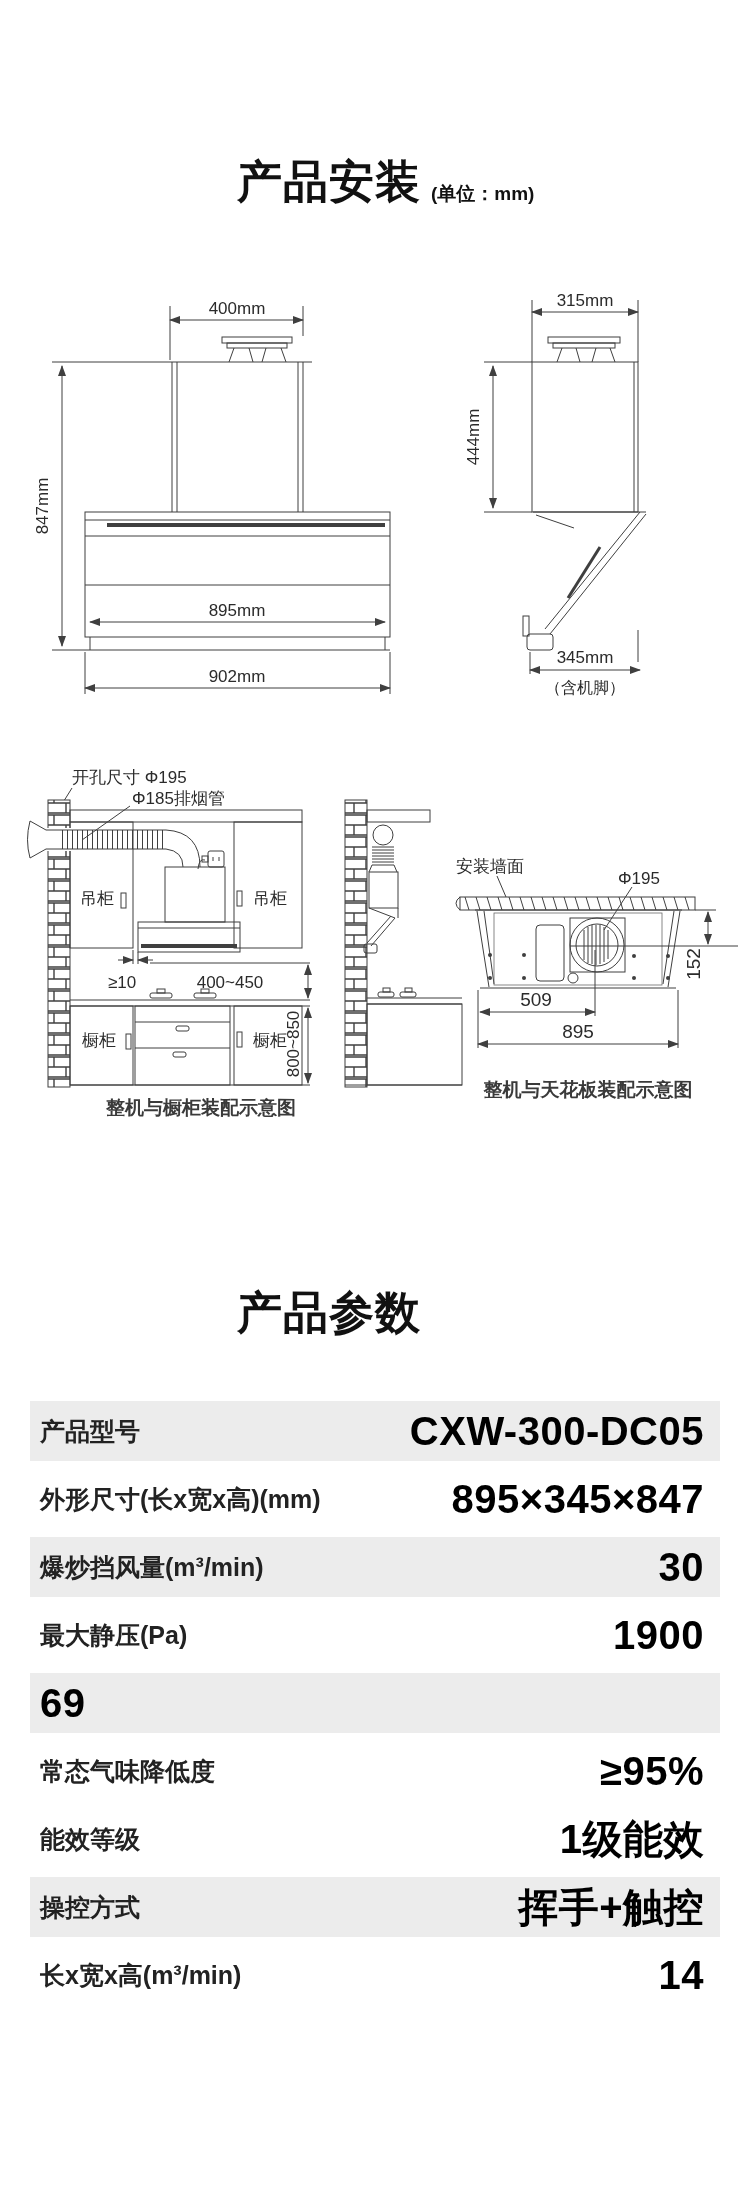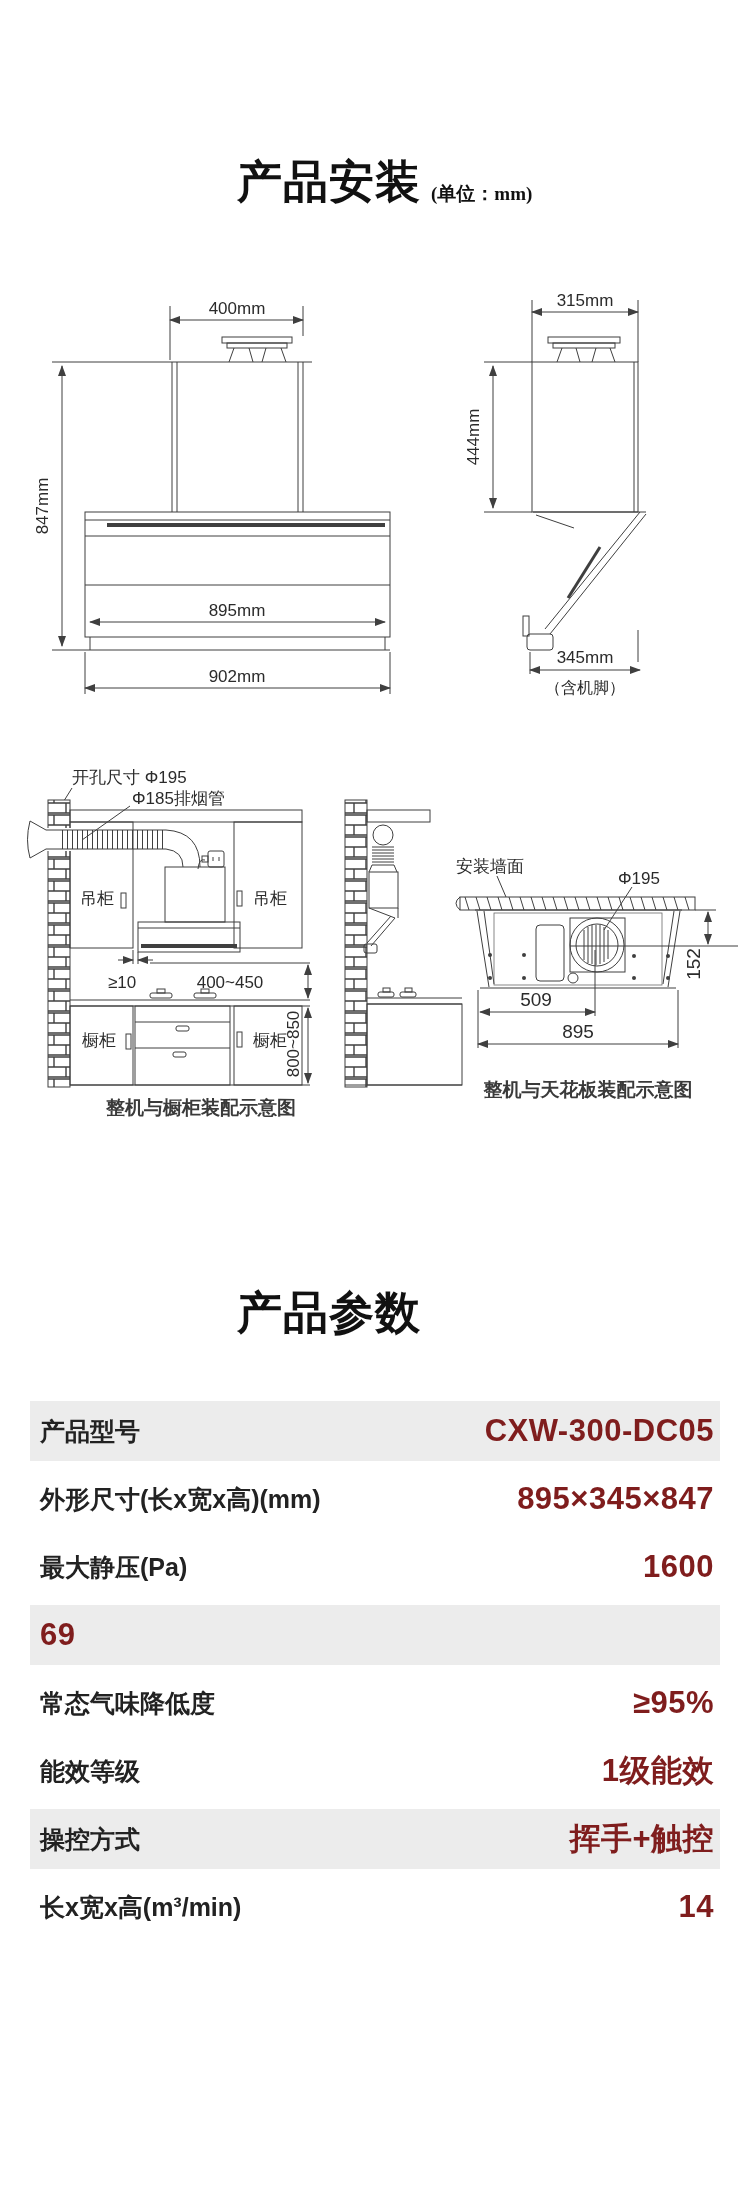--- a/index.html
+++ b/index.html
@@ -2,35 +2,35 @@
 <html><head>
 <meta charset="utf-8">
 <style>
   html,body{margin:0;padding:0;background:#fff;}
   .page{position:relative;width:750px;height:2199px;background:#fff;overflow:hidden;
         font-family:"Liberation Sans","DejaVu Sans",sans-serif;color:#1a1a1a;}
   .section-title{position:absolute;left:0;width:658px;text-align:center;
         font-size:45px;font-weight:700;color:#111;letter-spacing:1px;}
   .title-wrap{position:relative;display:inline-block;}
   .unit-note{position:absolute;left:100%;bottom:5px;margin-left:10px;
-        font-size:19px;font-weight:700;white-space:nowrap;color:#111;letter-spacing:0;font-family:Liberation Serif, serif;}
+        font-size:19px;font-weight:700;white-space:nowrap;color:#111;letter-spacing:0;}
   svg{position:absolute;left:0;top:0;}
   svg text{font-family:"Liberation Sans","DejaVu Sans",sans-serif;fill:#2b2b2b;}
   .dim{font-size:17px;}
   .dim2{font-size:19px;}
   .lbl{font-size:17px;}
   .cap{font-size:19px;font-weight:600;fill:#3a3a3a;}
   .note{font-size:16px;}
   
   .ptable{position:absolute;left:30px;top:1401px;width:690px;}
   .prow{height:60px;margin-bottom:8px;display:flex;align-items:center;
-        justify-content:space-between;padding:0 6px 0 10px;box-sizing:border-box;}
+        justify-content:space-between;padding:0 16px 0 10px;box-sizing:border-box;}
   .prow.gray{background:#ececec;}
   .plabel{font-size:25px;font-weight:600;color:#222;}
-  .pvalue{font-size:31px;font-weight:600;color:#7f1d1d;letter-spacing:.5px;}
+  .pvalue{font-size:40px;font-weight:600;color:#000000;letter-spacing:.5px;}
 </style>
 </head>
 <body>
 
 <div class="page">
 
   <div class="section-title" style="top:152px;">
     <span class="title-wrap">
       <span>产品安装</span>
       <span class="unit-note">(单位：mm)</span>
@@ -255,23 +255,27 @@
 
   <div class="ptable">
     <div class="prow gray">
       <span class="plabel">产品型号</span>
       <span class="pvalue">CXW-300-DC05</span>
     </div>
     <div class="prow">
       <span class="plabel">外形尺寸(长x宽x高)(mm)</span>
       <span class="pvalue">895×345×847</span>
     </div>
+    <div class="prow gray">
+      <span class="plabel">爆炒挡风量(m³/min)</span>
+      <span class="pvalue">30</span>
+    </div>
     <div class="prow">
       <span class="plabel">最大静压(Pa)</span>
-      <span class="pvalue">1600</span>
+      <span class="pvalue">1900</span>
     </div>
     <div class="prow gray">
       <span class="pvalue">69</span>
     </div>
     <div class="prow">
       <span class="plabel">常态气味降低度</span>
       <span class="pvalue">≥95%</span>
     </div>
     <div class="prow">
       <span class="plabel">能效等级</span>

